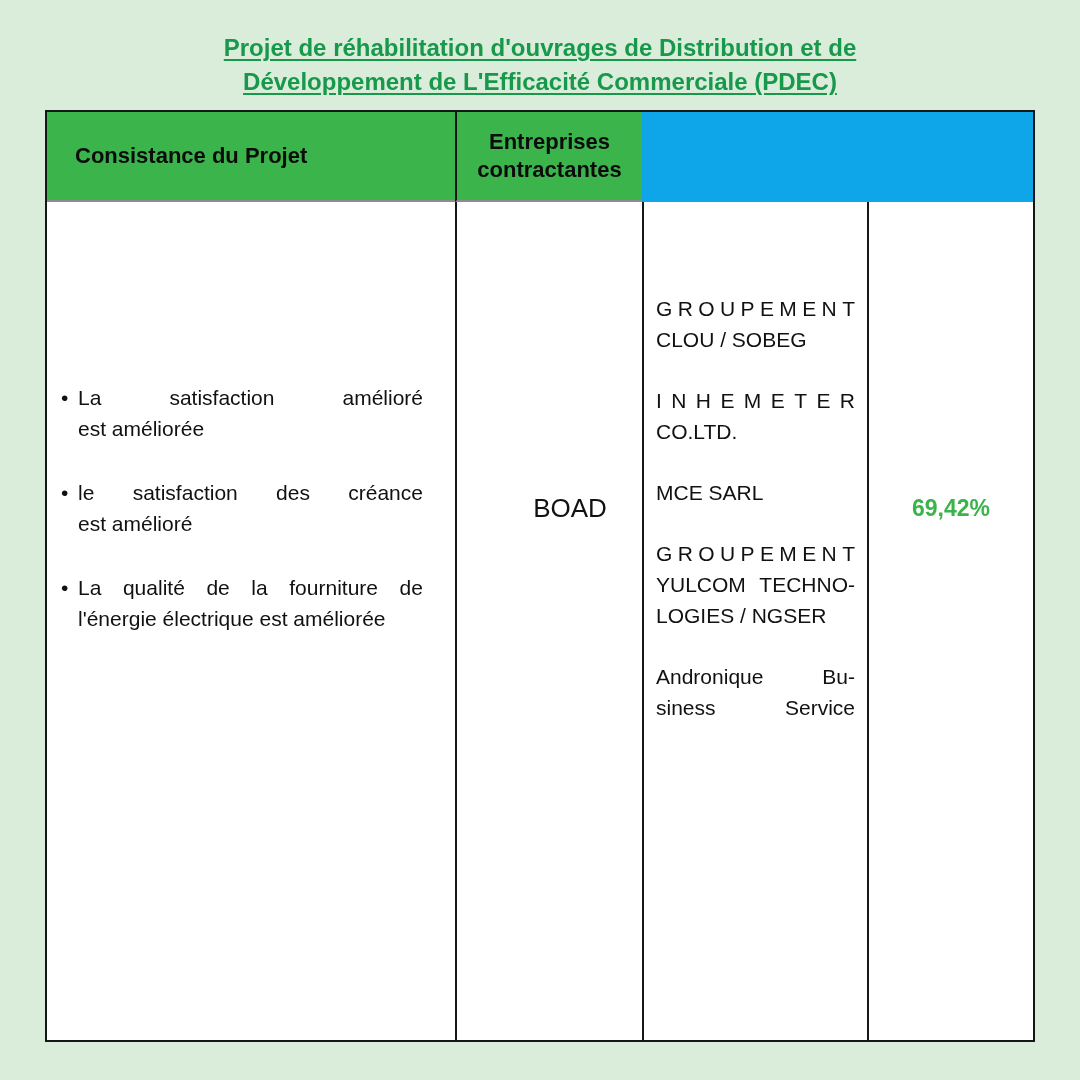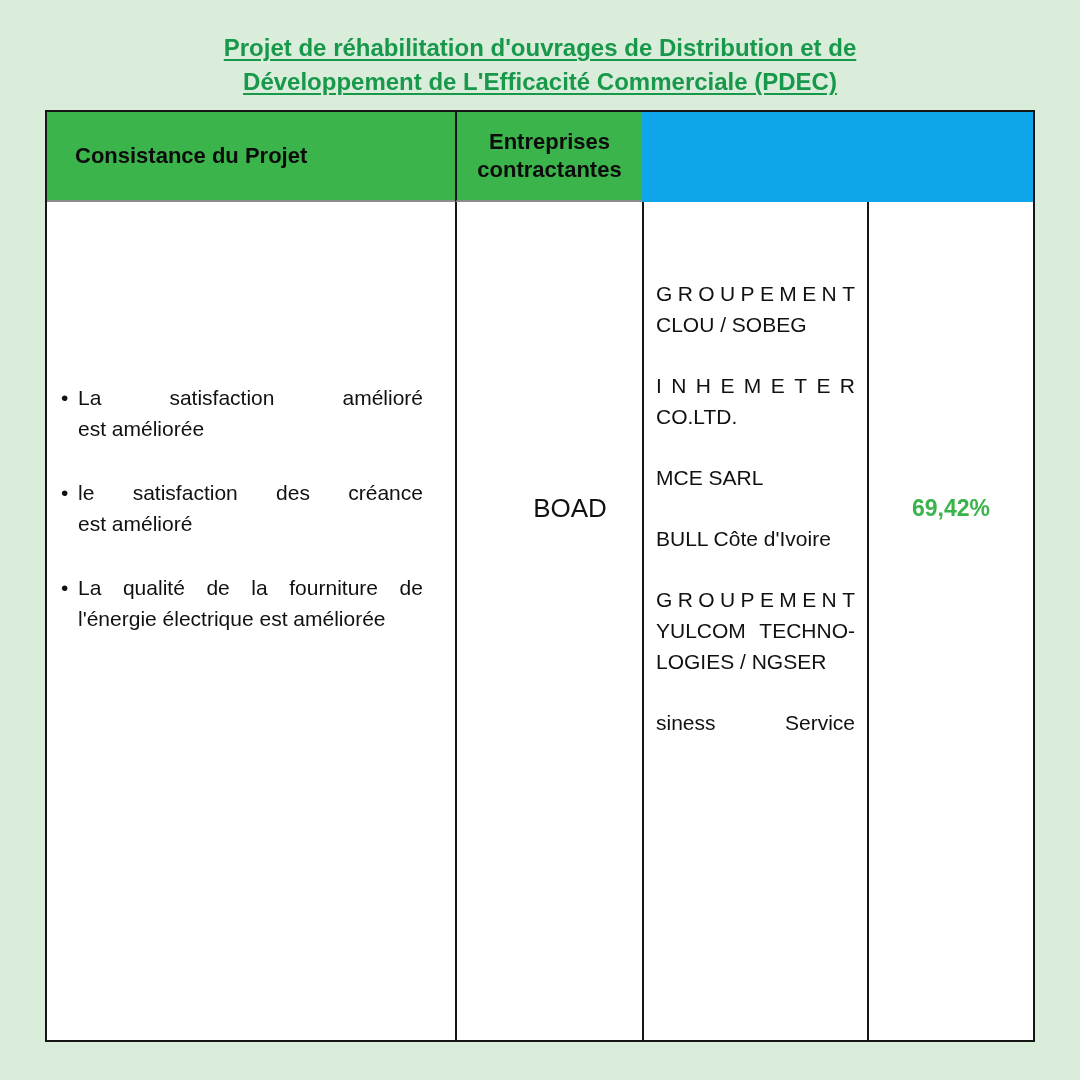--- a/index.html
+++ b/index.html
@@ -183,43 +183,44 @@
                 <span>T</span>
                 <span>E</span>
                 <span>R</span>
               </div>
               <div class="line">CO.LTD.</div>
             </div>
             <div class="company">
               <div class="line">MCE SARL</div>
             </div>
             <div class="company">
-              <div class="line">BULL Côte d'Ivoire</div>
-            </div>
-            <div class="company">
               <div class="line track">
                 <span>G</span>
                 <span>R</span>
                 <span>O</span>
                 <span>U</span>
                 <span>P</span>
                 <span>E</span>
                 <span>M</span>
                 <span>E</span>
                 <span>N</span>
                 <span>T</span>
               </div>
               <div class="line spread">
                 <span>YULCOM</span>
                 <span>TECHNO-</span>
               </div>
               <div class="line">LOGIES / NGSER</div>
             </div>
             <div class="company">
               <div class="line spread">
+                <span>Andronique</span>
+                <span>Bu-</span>
+              </div>
+              <div class="line spread">
                 <span>siness</span>
                 <span>Service</span>
               </div>
             </div>
           </div>
       </div>
     </div>
 
     <div class="cell bodycell c4">
       <div class="vwrap center">

